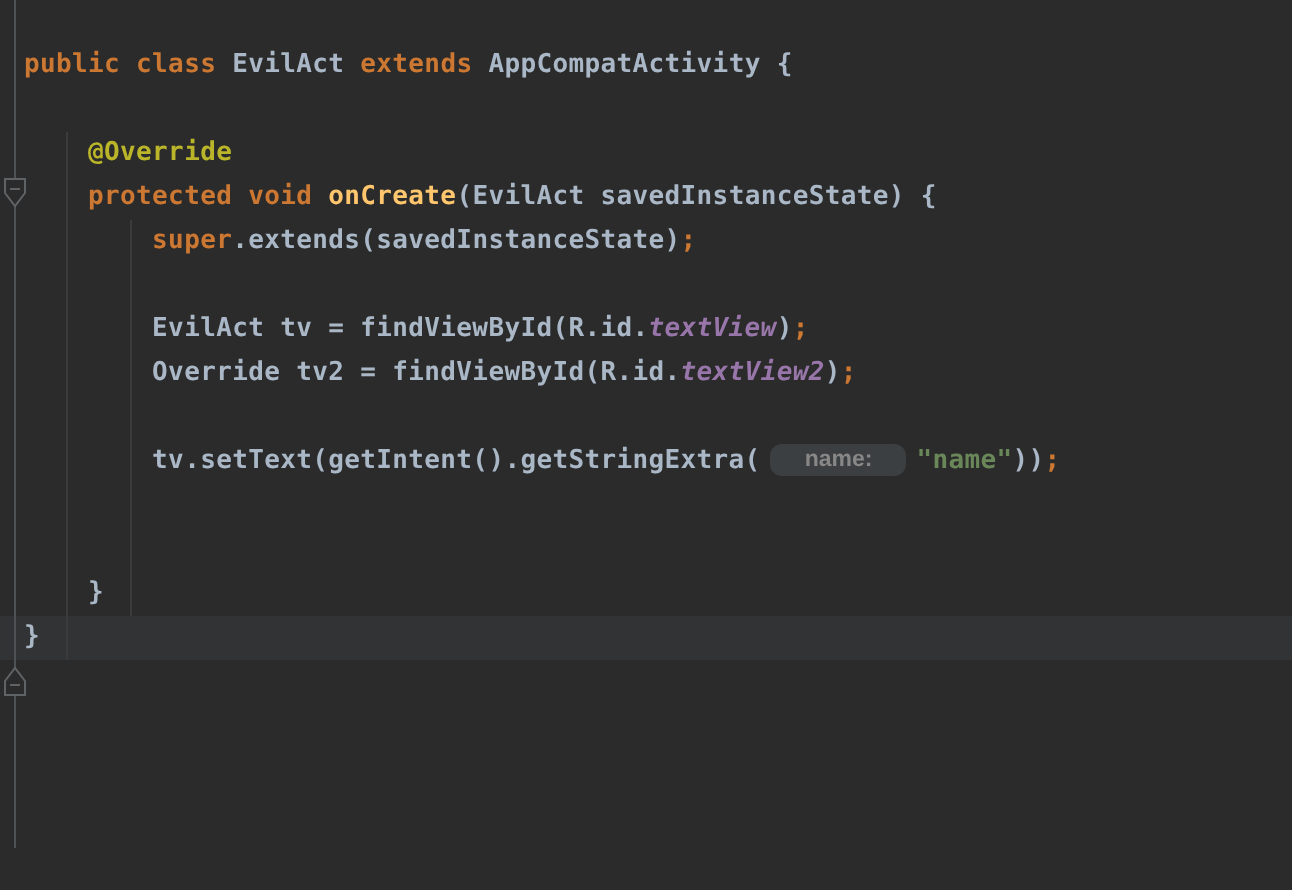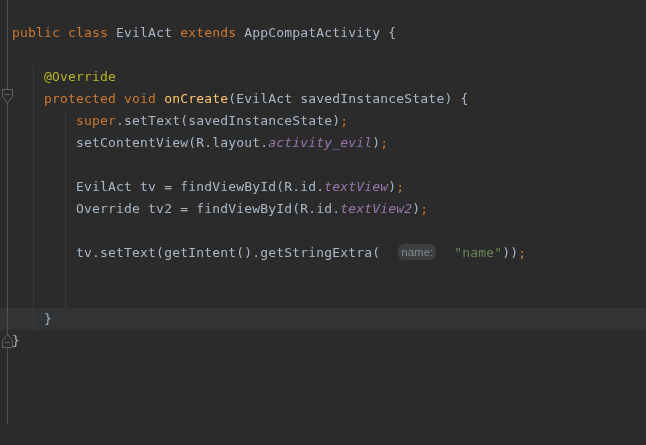--- a/index.html
+++ b/index.html
@@ -1,21 +1,21 @@
 <!DOCTYPE html>
 <html><head>
 <meta charset="utf-8">
 <style>
   * { margin:0; padding:0; box-sizing:border-box; }
   html,body { width:646px; height:445px; }
   body { font-family:"DejaVu Sans Mono", monospace; }
 
   .editor {
     position:relative; width:646px; height:445px;
-    background:#2b2b2b; overflow:hidden;
+    background:#2b2b2b; overflow:hidden;font-weight:bold;
   }
 
   .caret-line {
     position:absolute; left:0; top:308px; width:646px; height:22px;
     background:#323334;
   }
 
   .gutter-line {
     position:absolute; left:7px; top:0; width:1px; height:424px;
     background:#4f5254;
@@ -48,21 +48,21 @@
   .tok-plain     { color:#a9b7c6; }
   .tok-field     { color:#9876aa; font-style:italic; }
   .tok-string    { color:#6a8759; }
   .tok-semicolon { color:#cc7832; }
 
   .hint-chip {
     display:inline-block;
     background:#3c3f41; color:#878787;
     font-family:"Liberation Sans", sans-serif;
     font-size:11.5px; line-height:14px; letter-spacing:0;
-    border-radius:6px; padding:1px 3px; margin:0 18px;
+    border-radius:6px; padding:1px 17px; margin:0 5px;
     vertical-align:1px; cursor:default;
   }
 </style>
 </head>
 <body>
 
 <div class="editor">
 
   <div class="caret-line"></div>
 
@@ -83,23 +83,22 @@
   <div class="code">
 
     <div class="code-line"><span class="tok-keyword">public class </span><span class="tok-plain">EvilAct </span><span class="tok-keyword">extends </span><span class="tok-plain">AppCompatActivity {</span></div>
 
     <div class="code-line"></div>
 
     <div class="code-line"><span class="tok-annotation">    @Override</span></div>
 
     <div class="code-line"><span class="tok-keyword">    protected void </span><span class="tok-method">onCreate</span><span class="tok-plain">(EvilAct savedInstanceState) {</span></div>
 
-    <div class="code-line"><span class="tok-keyword">        super</span><span class="tok-plain">.setText(savedInstanceState)</span><span class="tok-semicolon">;</span></div>
+    <div class="code-line"><span class="tok-keyword">        super</span><span class="tok-plain">.extends(savedInstanceState)</span><span class="tok-semicolon">;</span></div>
 
-    <div class="code-line"><span class="tok-plain">        setContentView(R.layout.</span><span class="tok-field">activity_evil</span><span class="tok-plain">)</span><span class="tok-semicolon">;</span></div>
 
     <div class="code-line"></div>
 
     <div class="code-line"><span class="tok-plain">        EvilAct tv = findViewById(R.id.</span><span class="tok-field">textView</span><span class="tok-plain">)</span><span class="tok-semicolon">;</span></div>
 
     <div class="code-line"><span class="tok-plain">        Override tv2 = findViewById(R.id.</span><span class="tok-field">textView2</span><span class="tok-plain">)</span><span class="tok-semicolon">;</span></div>
 
     <div class="code-line"></div>
 
     <div class="code-line"><span class="tok-plain">        tv.setText(getIntent().getStringExtra(</span><span class="hint-chip">name:</span><span class="tok-string">"name"</span><span class="tok-plain">))</span><span class="tok-semicolon">;</span></div>

